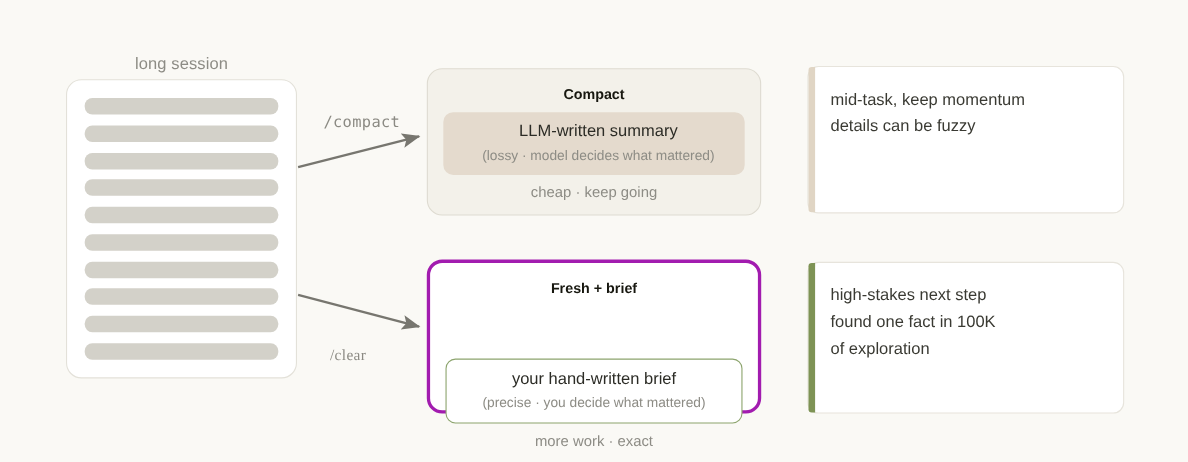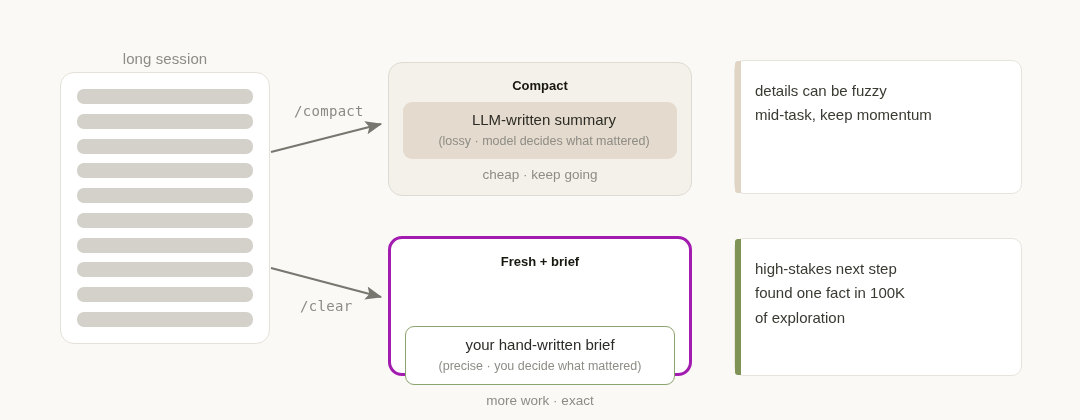--- a/index.html
+++ b/index.html
@@ -62,21 +62,21 @@
     pointer-events: none;
   }
   .arrow-label {
     position: absolute;
     font-family: "DejaVu Sans Mono", "Liberation Mono", monospace;
     font-size: 14px;
     color: #8b8a83;
     letter-spacing: 0.3px;
   }
   .arrow-label.compact { left: 294px; top: 103px; }
-  .arrow-label.clear   { left: 300px; top: 298px; }
+  .arrow-label.clear   { left: 300px; top: 316px; font-family: Liberation Serif, serif; }
 
   
   .opt-card {
     position: absolute;
     box-sizing: border-box;
     border-radius: 14px;
     display: flex;
     flex-direction: column;
     align-items: center;
   }
@@ -219,22 +219,22 @@
     <div class="opt-title">Fresh + brief</div>
     <div class="opt-inner green">
       <div class="opt-inner-main">your hand-written brief</div>
       <div class="opt-inner-sub">(precise · you decide what mattered)</div>
     </div>
     <div class="opt-footer">more work · exact</div>
   </div>
 
   <div class="note one">
     <div class="note-accent" id="accent-0" style="background: rgb(224, 213, 196);"></div>
+    <div class="note-line">mid-task, keep momentum</div>
     <div class="note-line">details can be fuzzy</div>
-    <div class="note-line">mid-task, keep momentum</div>
   </div>
 
   <div class="note two">
     <div class="note-accent" id="accent-1" style="background: rgb(126, 147, 85);"></div>
     <div class="note-line">high-stakes next step</div>
     <div class="note-line">found one fact in 100K</div>
     <div class="note-line">of exploration</div>
   </div>
 
 </div>

